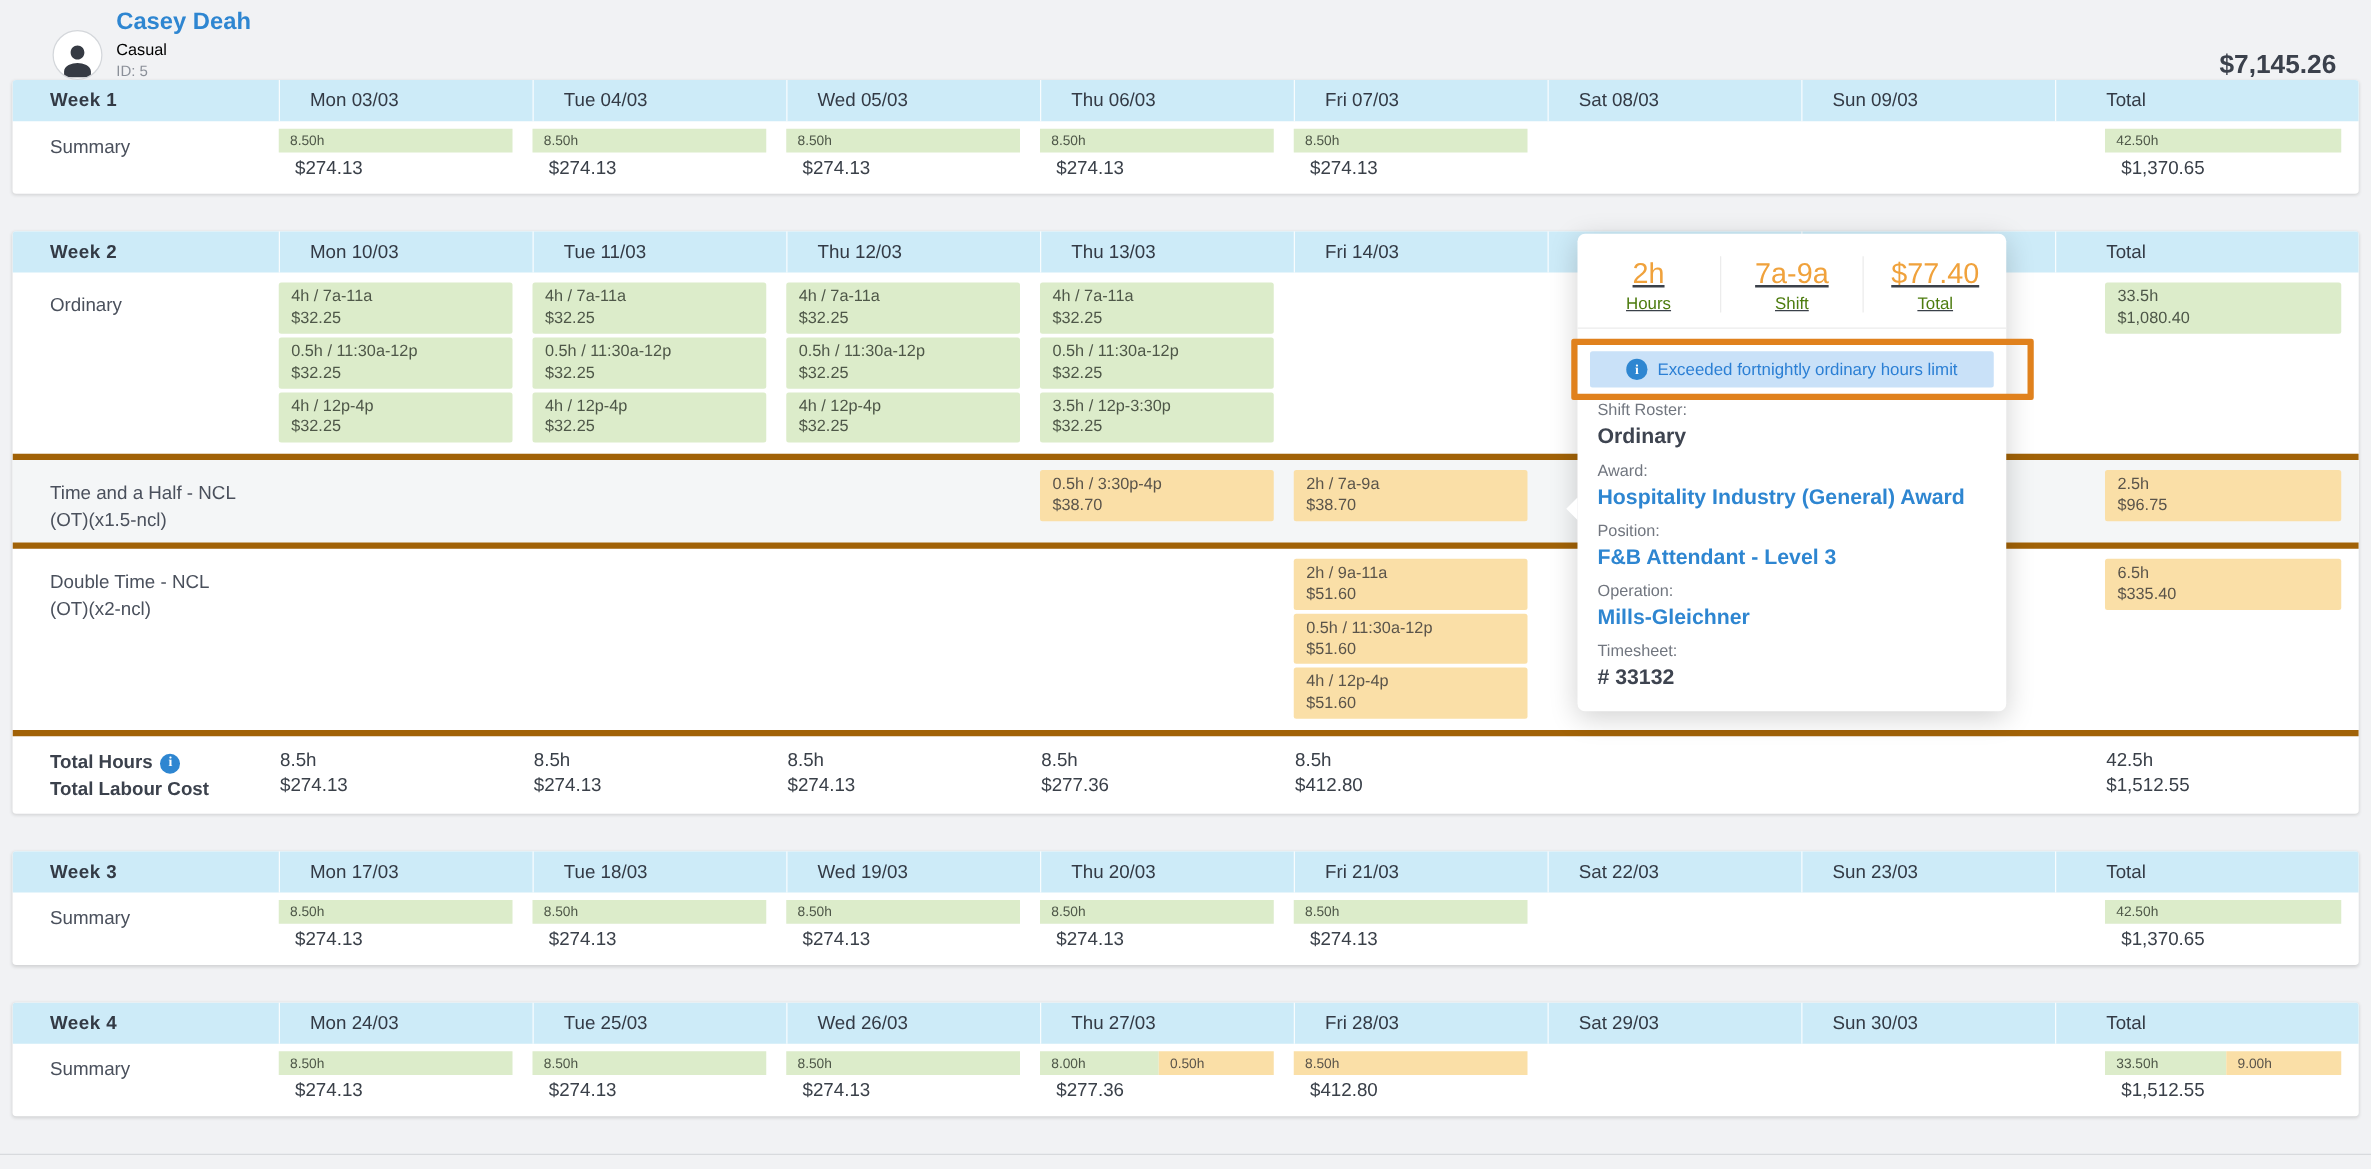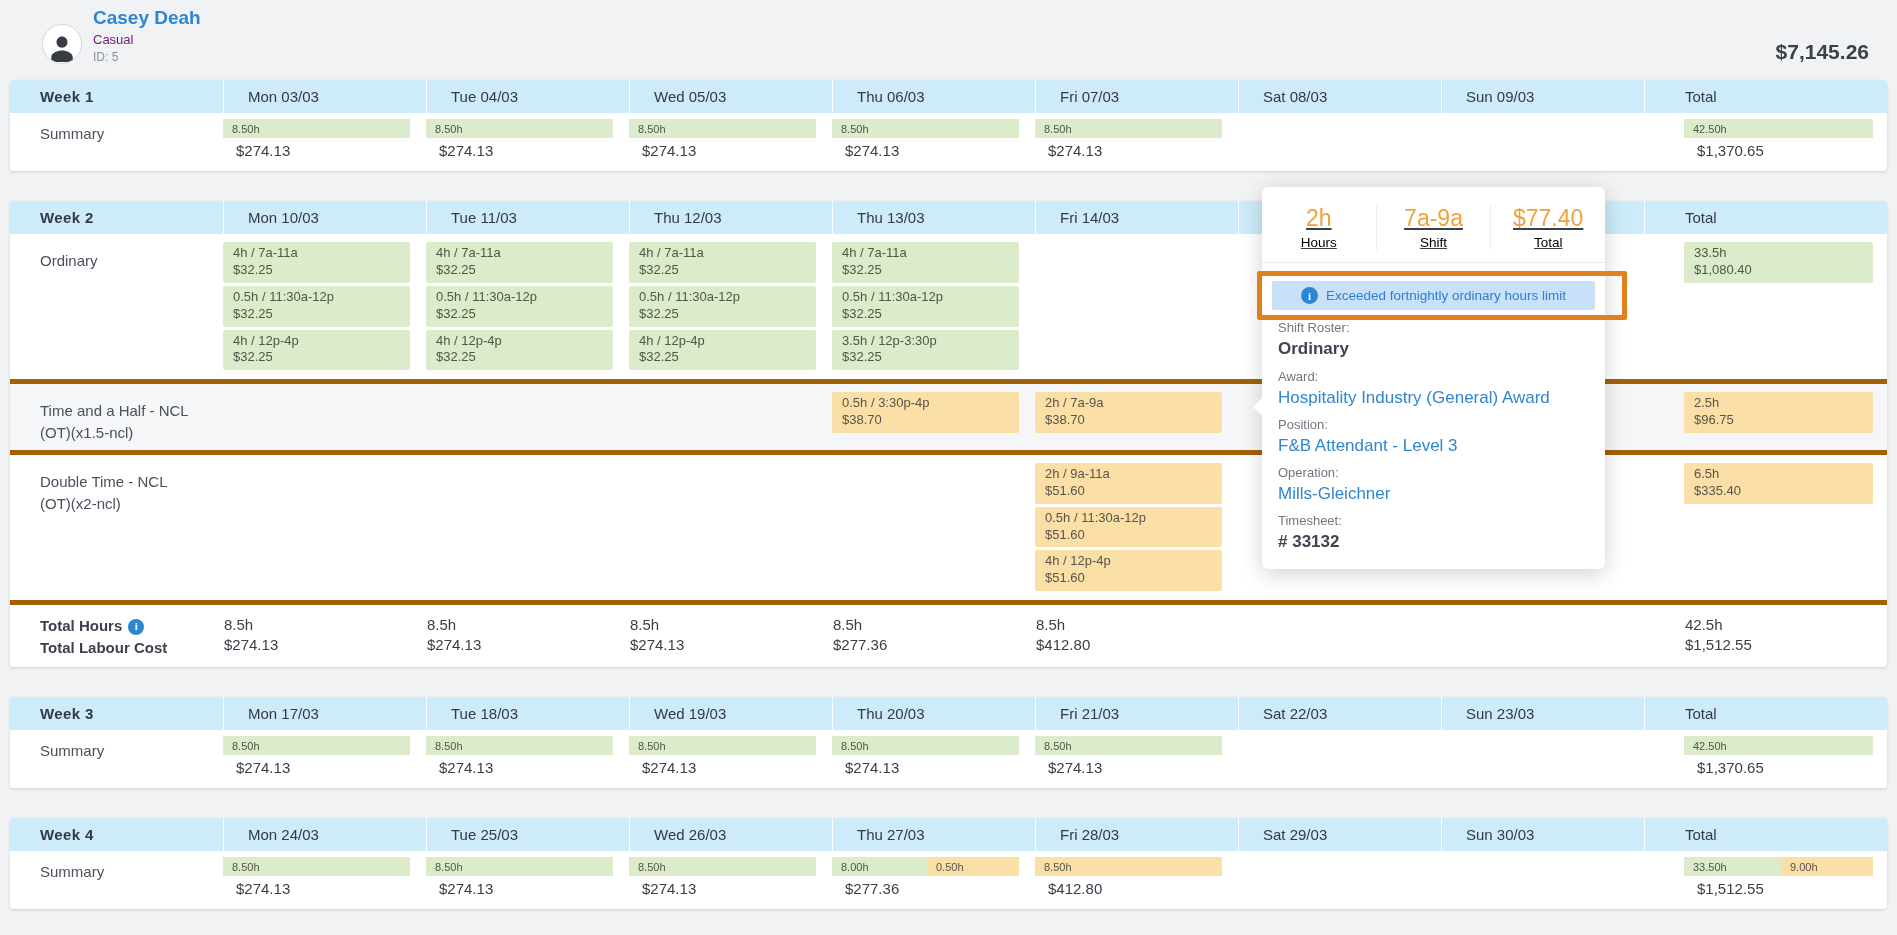--- a/index.html
+++ b/index.html
@@ -10,28 +10,28 @@
     font-family:"Liberation Sans", sans-serif;
     color:#3a4049;
   }
   
   .top { display:flex; align-items:flex-end; padding:10px 28px 0 14px; height:64px;margin-left:28px; }
   .avatar { width:40px; height:40px; border-radius:50%; background:#fff; border:1px solid #d4d7db;
             display:flex; align-items:center; justify-content:center; overflow:hidden; flex:0 0 40px; }
   .avatar svg { width:30px; height:30px; margin-top:6px; fill:#363b44; }
   .emp { margin-left:11px; }
   .emp-name { color:var(--link-blue); font-size:19px; font-weight:bold; line-height:1.1; }
-  .emp-sub { color:#701a75; font-size:13px; margin-top:3px; }
+  .emp-sub { color:#000000; font-size:13px; margin-top:3px; }
   .emp-id  { color:#8b9099; font-size:12px; margin-top:3px; }
   .grand { margin-left:auto; font-size:21px; font-weight:bold; color:#3b414c; padding-top:14px; }
 
   
   #weeks .week-card { margin:0 10px 30px; background:#fff; border-radius:3px;
                       box-shadow:0 1px 3px rgba(0,0,0,.14); overflow:hidden; }
-  #weeks .week-card:nth-child(1) { margin-top:16px; }
+  #weeks .week-card:nth-child(1) { }
   #weeks .week-card:nth-child(3) { }
   .week-row { display:grid; grid-template-columns:213px repeat(7,1fr) 243px; }
   .week-head { background:var(--header-blue); height:33px; align-items:center; }
   .head-label { padding-left:30px; font-size:15px; font-weight:bold; color:#333a45; letter-spacing:.4px; }
   .head-day { padding-left:24px; font-size:15px; font-weight:500; color:#333a45;
               border-left:1px solid rgba(255,255,255,.85); height:100%; display:flex; align-items:center; }
   .head-total { padding-left:40px; }
   .body-row + .body-row { border-top:5px solid #a16207; }
   .row-label { padding:8px 10px 0 30px; font-size:15px; color:#4a505c; line-height:1.45; }
   .lbl-line.bold { font-weight:bold; color:#3b414c; }
@@ -69,29 +69,29 @@
 
   
   .popup { position:absolute; left:1262px; top:187px; width:343px; background:#fff; border-radius:6px;
            box-shadow:0 5px 22px rgba(0,0,0,.18); z-index:20; }
   .popup:before { content:""; position:absolute; left:-9px; top:211px; border:9px solid transparent;
                   border-right-color:#fff; border-left:0; }
   .stats { display:flex; border-bottom:1px solid #ececec; padding:18px 0 12px; }
   .stat { flex:1; text-align:center;text-decoration:underline; }
   .stat + .stat { border-left:1px solid #ececec; }
   .s-value { font-size:23px; color:var(--accent-orange); line-height:1.15; }
-  .s-label { font-size:13.5px; color:#000000; margin-top:4px; }
+  .s-label { font-size:13.5px; color:#4d7c0f; margin-top:4px; }
   .banner { margin:18px 10px 0; height:29px; display:flex; align-items:center; justify-content:center; gap:8px;
             background:var(--banner-bg); color:#2b7fd4; font-size:13.5px; border-radius:2px; }
   .banner .info-icon { width:17px; height:17px; margin-left:0; }
   .details { padding:1px 16px 16px; }
   .detail { margin-top:9px; }
   .d-label { font-size:13px; color:#71767f; margin-bottom:3px; }
   .d-value { font-size:17px; color:#3e4450; font-weight:bold; line-height:1.25; }
-  .d-value.link { color:var(--link-blue); font-weight:normal; cursor:pointer; }
+  .d-value.link { color:var(--link-blue); font-weight:bold; cursor:pointer; }
 
   
   .annotation { position:absolute; left:1257px; top:271px; width:370px; height:49px;
                 border:5px solid var(--annotation-orange); border-radius:2px; z-index:30; pointer-events:none; }
 </style>
 </head>
 <body>
 
 <div class="top">
   <div class="avatar">

